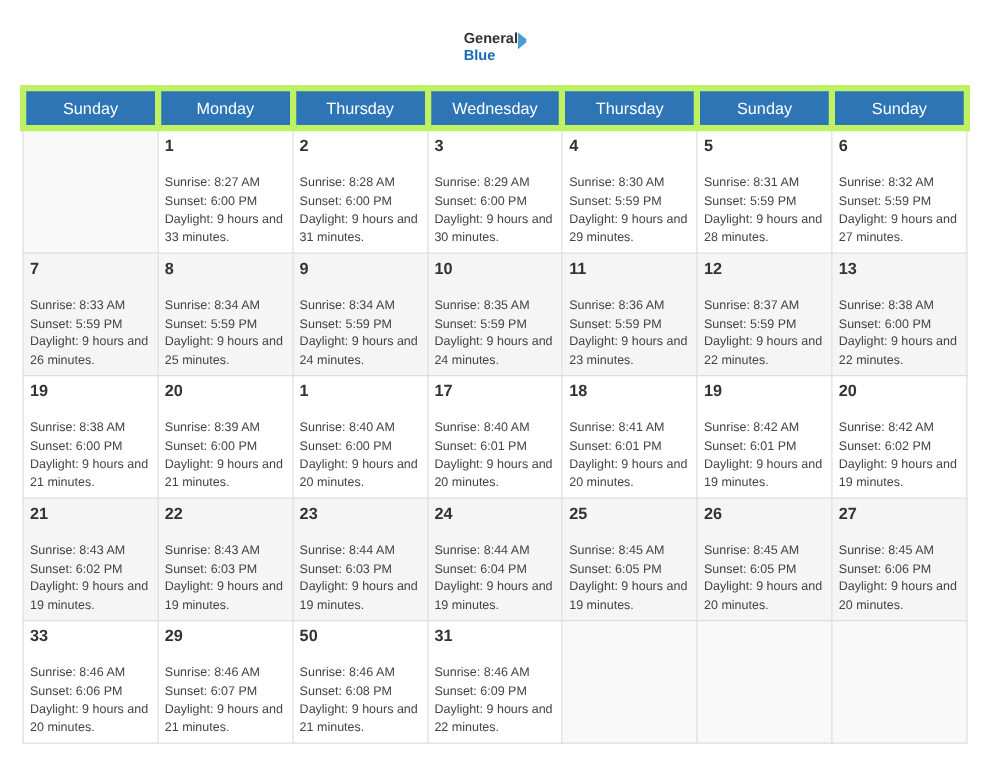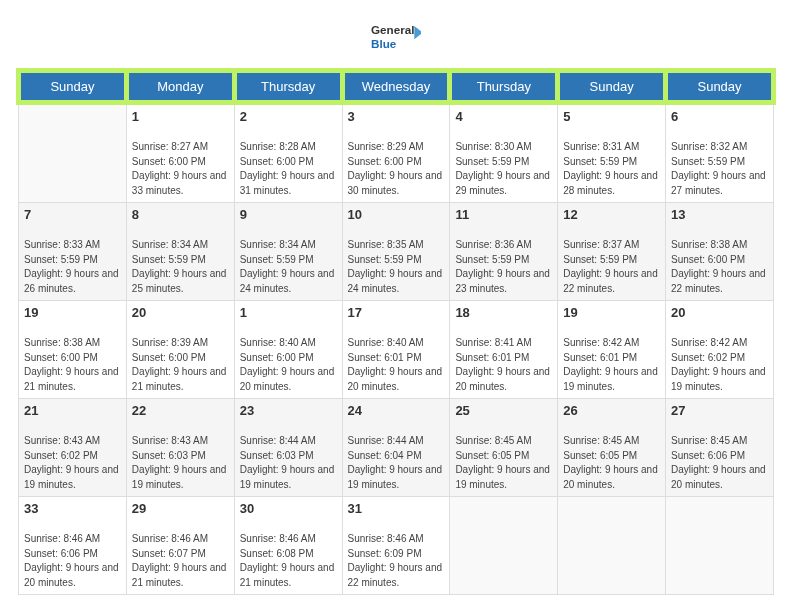--- a/index.html
+++ b/index.html
@@ -344,21 +344,21 @@
       </td>
         <td>
         <div class="day-num">29</div>
         <div class="day-info">
           Sunrise: 8:46 AM<br>
           Sunset: 6:07 PM<br>
           Daylight: 9 hours and 21 minutes.
         </div>
       </td>
         <td>
-        <div class="day-num">30</div>
+        <div class="day-num">50</div>
         <div class="day-info">
           Sunrise: 8:46 AM<br>
           Sunset: 6:08 PM<br>
           Daylight: 9 hours and 21 minutes.
         </div>
       </td>
         <td>
         <div class="day-num">31</div>
         <div class="day-info">
           Sunrise: 8:46 AM<br>

